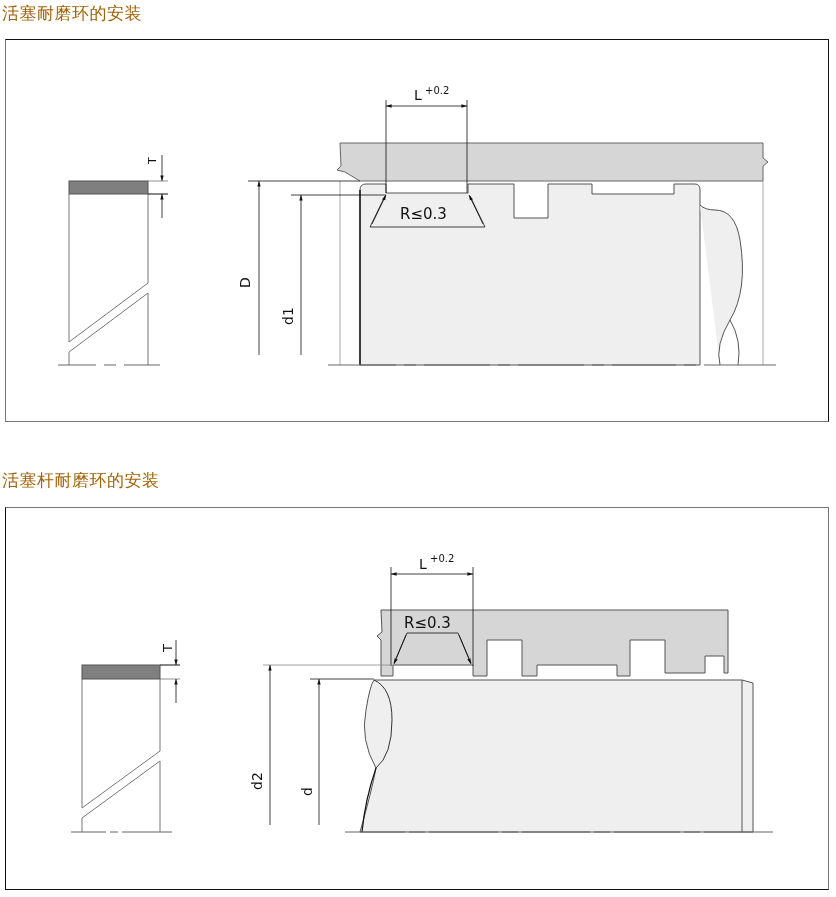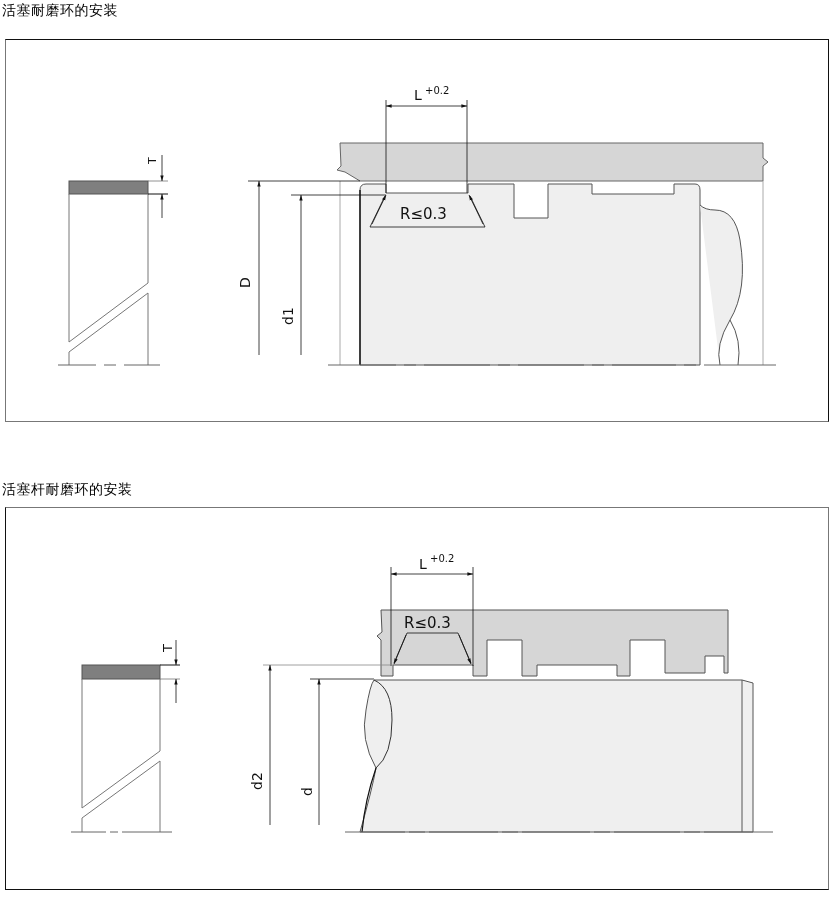--- a/index.html
+++ b/index.html
@@ -1,36 +1,36 @@
 <!DOCTYPE html>
 <html><head>
 <meta charset="utf-8">
 <style>
   html, body { margin:0; padding:0; background:#ffffff; }
   body { width:836px; height:897px; position:relative; overflow:hidden;
          font-family:"DejaVu Serif", serif; }
-  .section-title { position:absolute; left:2px; font-size:14px; color:#000000; letter-spacing:0.5px;
+  .section-title { position:absolute; left:2px; font-size:17px; color:#a16207; letter-spacing:0.5px;
                    font-family:"DejaVu Serif", serif; }
   .frame { position:absolute; box-sizing:border-box; }
   .frame-top { left:5px; top:39px; width:824px; height:383px;
                border-top:1.5px solid #111; border-right:1.5px solid #111;
                border-left:1.5px solid #777; border-bottom:1.5px solid #777; }
   .frame-bottom { left:5px; top:507px; width:824px; height:383px;
                   border-top:1.5px solid #777; border-right:1.5px solid #777;
                   border-left:1.5px solid #111; border-bottom:1.5px solid #111; }
   svg { position:absolute; left:0; top:0; }
   svg text { font-family:"DejaVu Sans", sans-serif; fill:#111; }
 </style>
 </head>
 <body>
 
 <div class="section-title" style="top:2px;">活塞耐磨环的安装</div>
 <div class="frame frame-top"></div>
 
-<div class="section-title" style="top:481px;">活塞杆耐磨环的安装</div>
+<div class="section-title" style="top:469px;">活塞杆耐磨环的安装</div>
 <div class="frame frame-bottom"></div>
 
 <svg width="836" height="897" viewBox="0 0 836 897">
   <defs>
     <marker id="arr" viewBox="0 0 10 10" refX="10" refY="5" markerWidth="7" markerHeight="7" orient="auto-start-reverse">
       <path d="M0,2 L10,5 L0,8 z" fill="#111"></path>
     </marker>
   </defs>
 
   <g>

